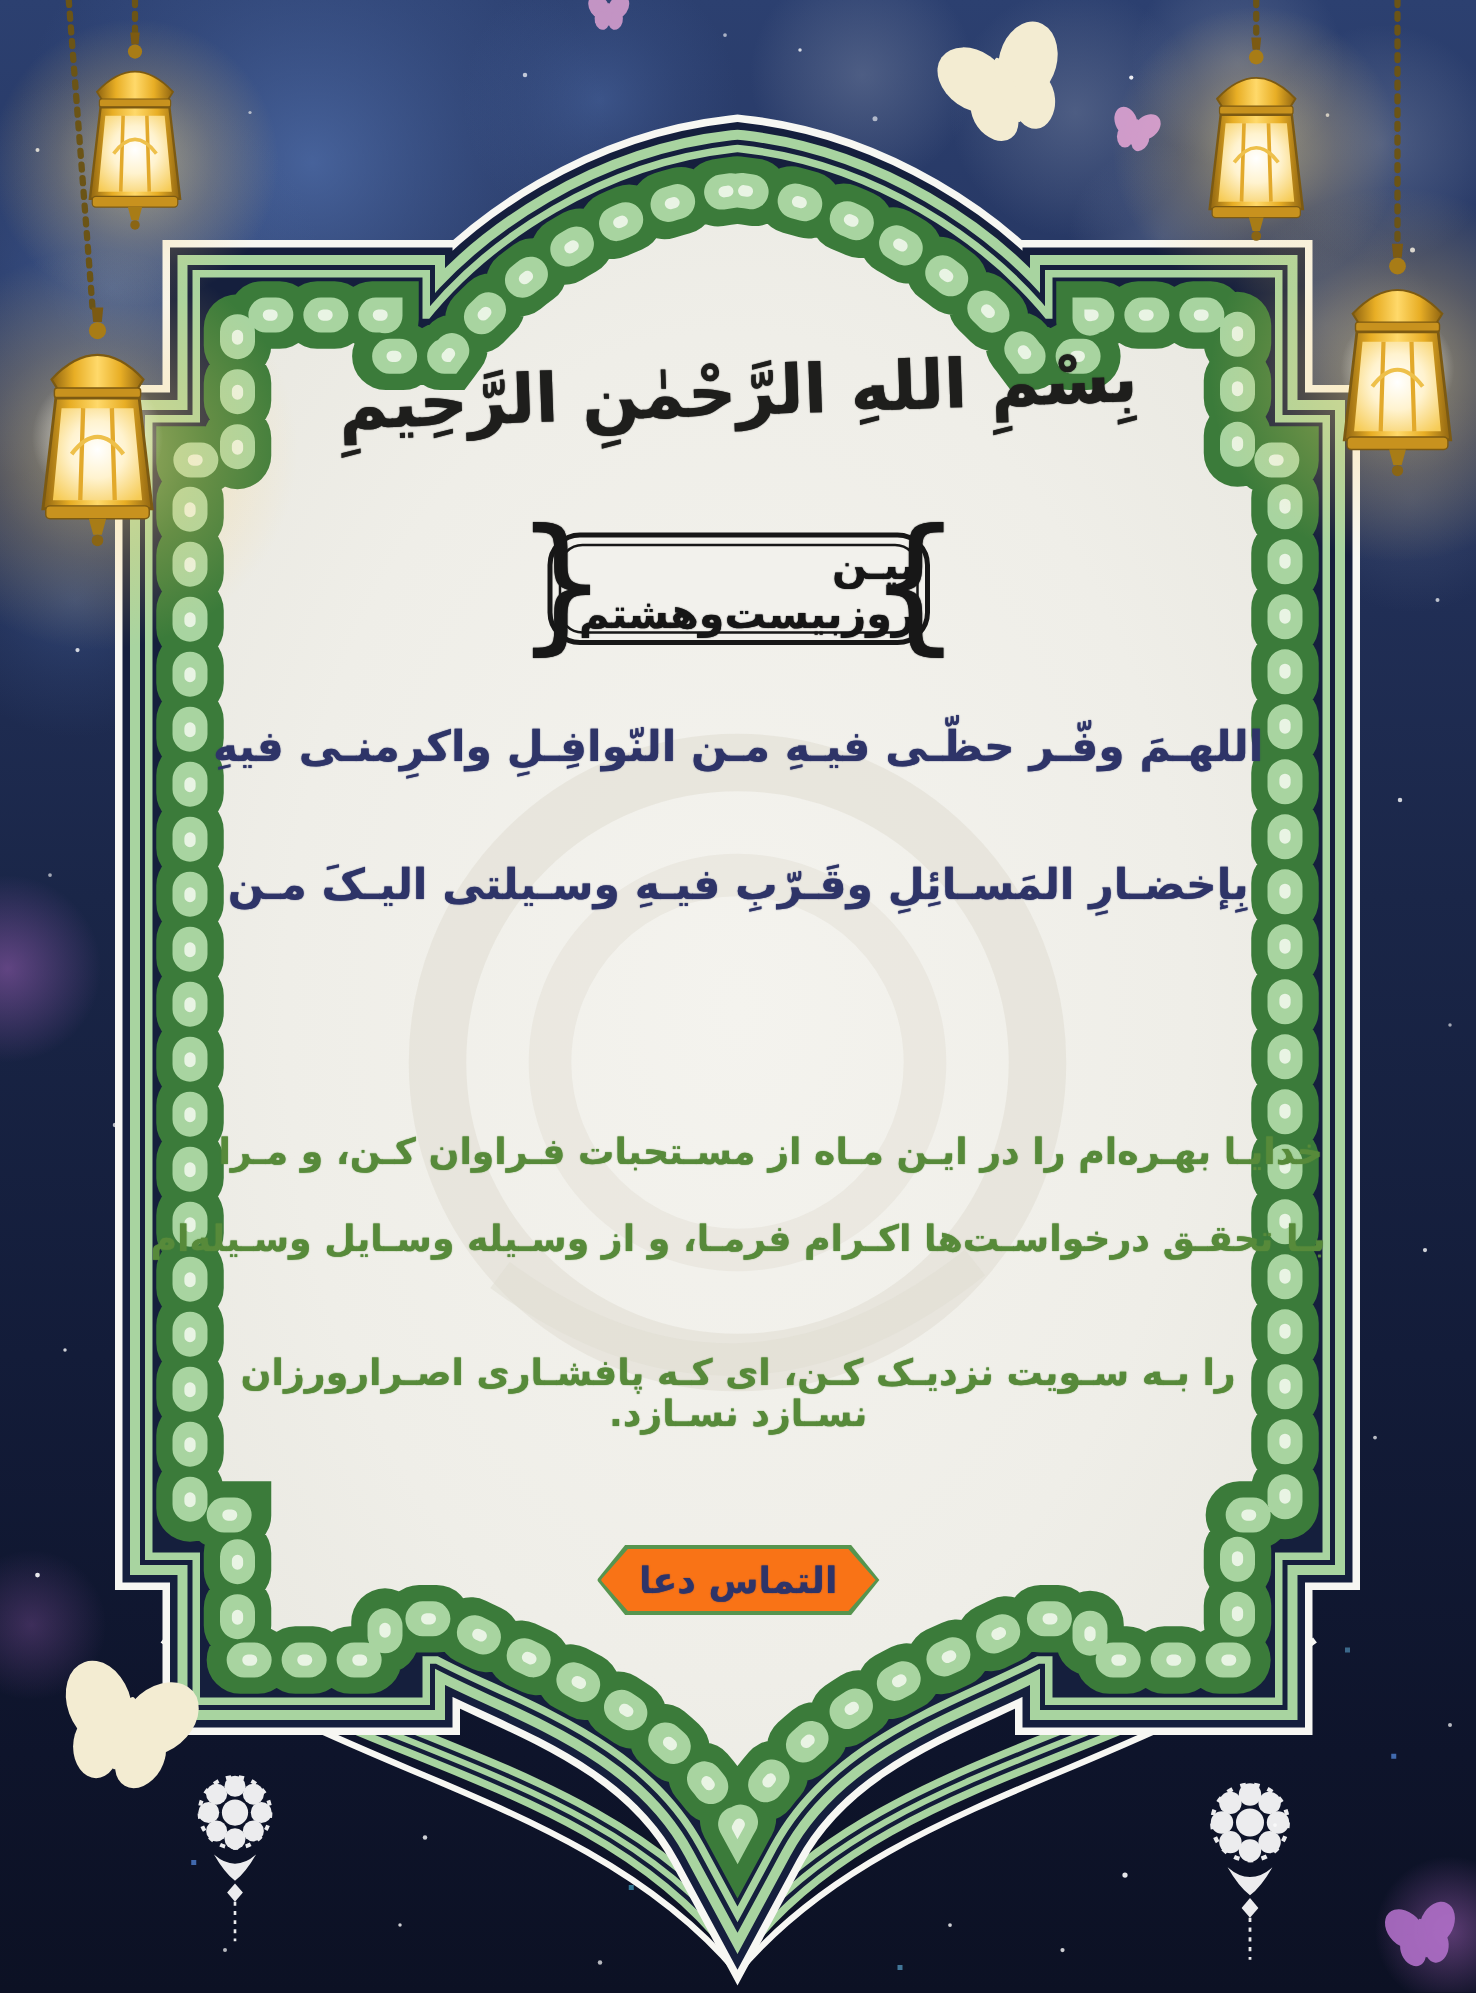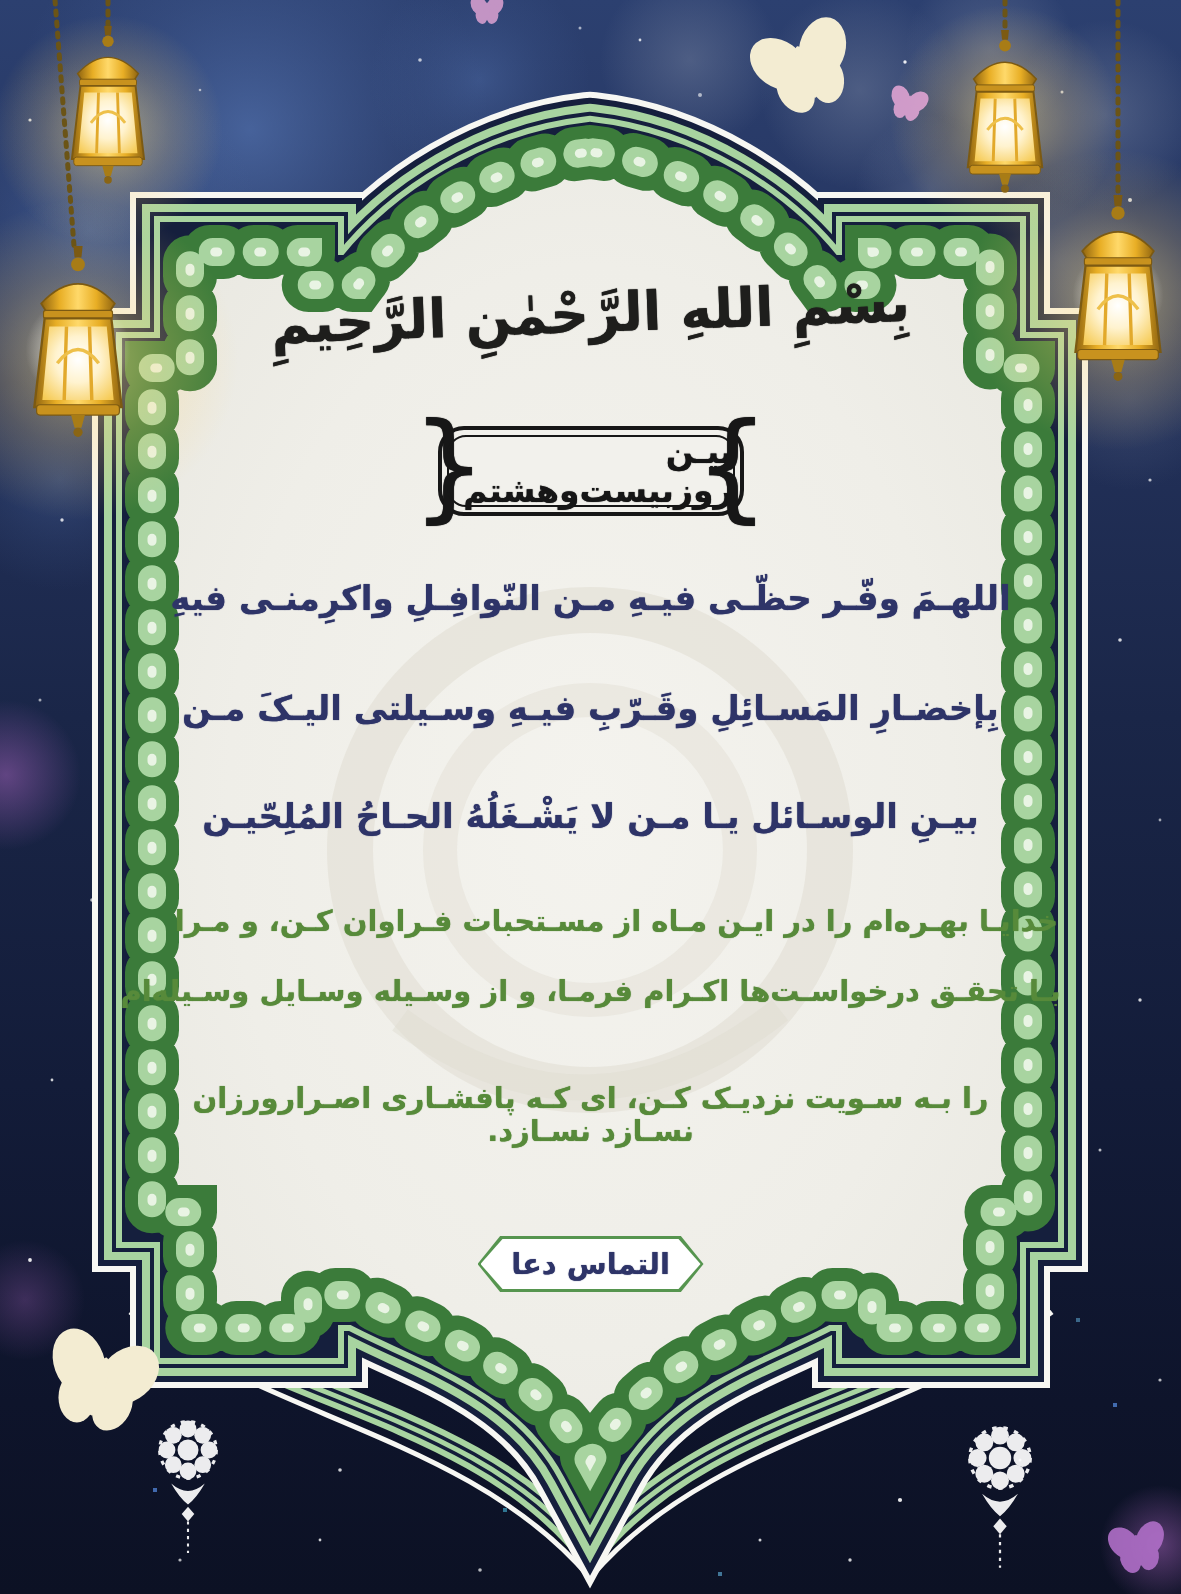--- a/index.html
+++ b/index.html
@@ -39,21 +39,21 @@
   }
   .dua-1{top:578px;} .dua-2{top:688px;} .dua-3{top:796px;}
   .fa-1{top:904px;margin-left:26px;} .fa-2{top:974px;} .fa-3{top:1044px;margin-top:37px;} .fa-4{top:1114px;}
   .footer-badge{
     position:absolute;left:50%;top:1236px;transform:translateX(-50%);
     width:226px;height:56px;
     background:#56954f;
     clip-path:polygon(10% 0,90% 0,100% 50%,90% 100%,10% 100%,0 50%);
   }
   .footer-badge .inner{
-    position:absolute;inset:3px;background:#ffffff;
+    position:absolute;inset:3px;background:#f97316;
     clip-path:polygon(10% 0,90% 0,100% 50%,90% 100%,10% 100%,0 50%);
     display:flex;align-items:center;justify-content:center;
     font-size:29px;font-weight:bold;color:#2e3468;direction:rtl;
     text-shadow:0 0 1px #2e3468;
   }
   .footer-diamond{
     position:absolute;top:50%;transform:translateY(-50%);
     color:#82c47f;font-size:15px;line-height:1;
   }
   .footer-diamond.l{left:-36px;} .footer-diamond.r{right:-36px;}
@@ -281,21 +281,20 @@
   <div class="txt bismillah">بِسْمِ اللهِ الرَّحْمٰنِ الرَّحِیمِ</div>
 
   <div class="day-badge">
     <span class="brace l">{</span>
     <div class="inner">بیـن روزبیست‌وهشتم</div>
     <span class="brace r">}</span>
   </div>
 
   <div class="txt dua-line dua-1">اللهـمَ وفّـر حظّـی فیـهِ مـن النّوافِـلِ واکرِمنـی فیهِ</div>
   <div class="txt dua-line dua-2">بِإخضـارِ المَسـائِلِ وقَـرّبِ فیـهِ وسـیلتی الیـکَ مـن</div>
-  <div class="txt dua-line dua-3">بیـنِ الوسـائل یـا مـن لا یَشْـغَلُهُ الحـاحُ المُلِحّیـن</div>
 
   <div class="txt fa-line fa-1">خدایـا بهـره‌ام را در ایـن مـاه از مسـتحبات فـراوان کـن، و مـرا</div>
   <div class="txt fa-line fa-2">بـا تحقـق درخواسـت‌ها اکـرام فرمـا، و از وسـیله وسـایل وسـیله‌ام</div>
   <div class="txt fa-line fa-3">را بـه سـویت نزدیـک کـن، ای کـه پافشـاری اصـرارورزان</div>
   <div class="txt fa-line fa-4">نسـازد نسـازد.</div>
 
   <div class="footer-badge">
     <span class="footer-diamond l">◆</span>
     <div class="inner">التماس دعا</div>
     <span class="footer-diamond r">◆</span>

